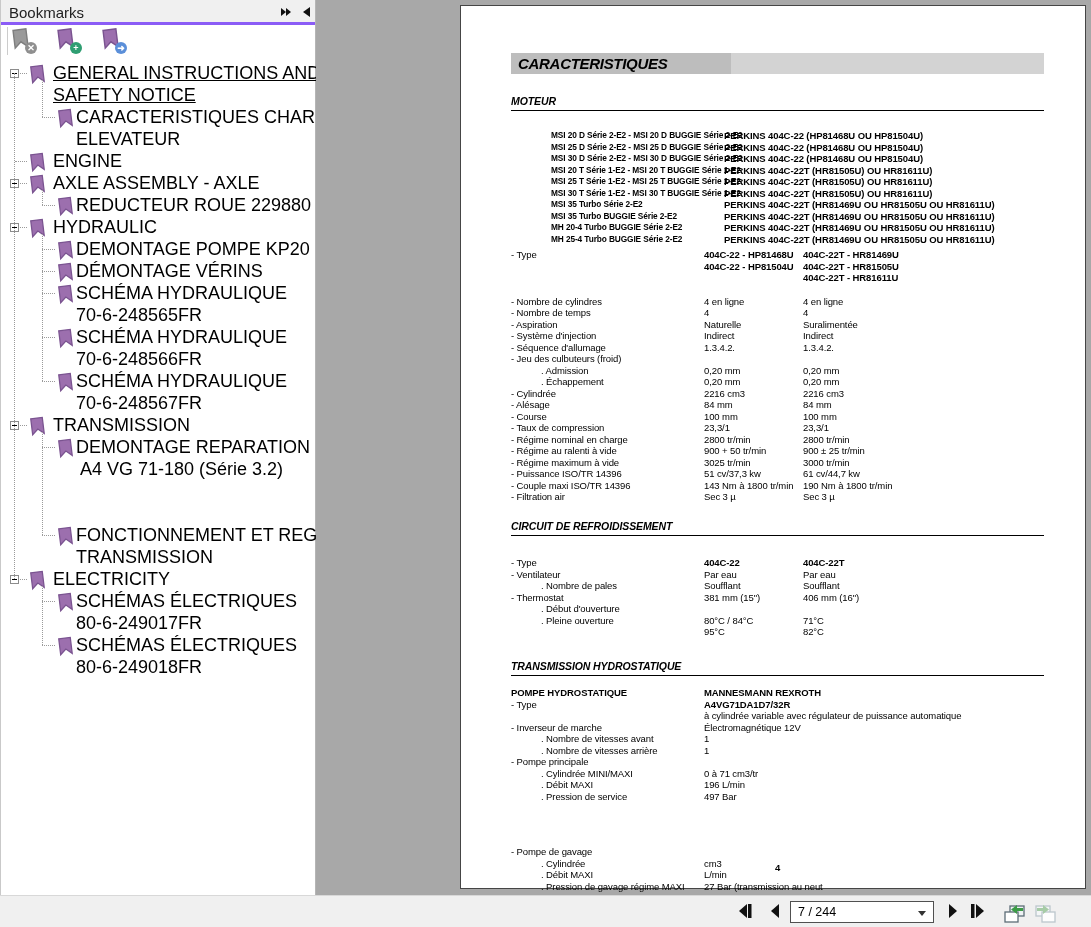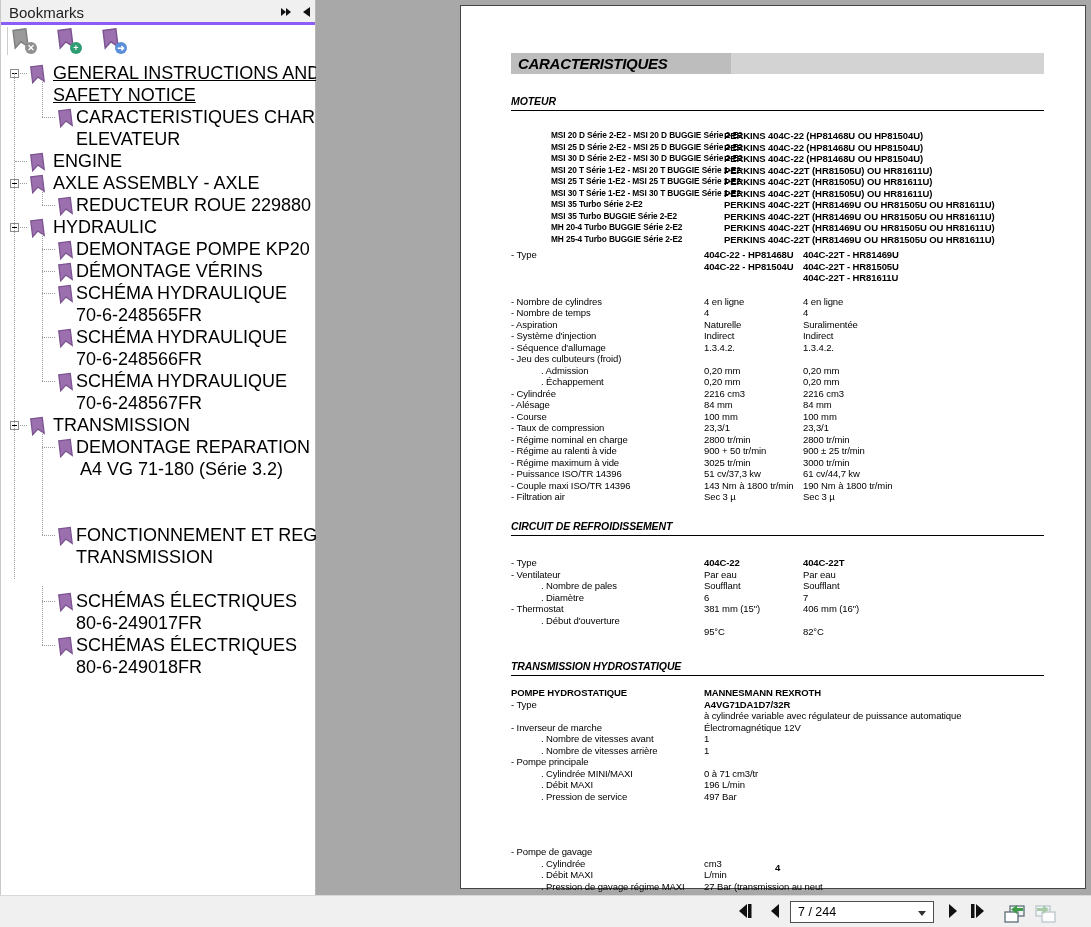--- a/index.html
+++ b/index.html
@@ -226,20 +226,28 @@
  A4 VG 71-180 (Série 3.2)</div>
       </div>
       <div class="trow" style="top: 464px; height: 44px;">
         <div class="guide h" style="top: 11px; left: 41px; width: 13px;"></div>
         <div class="ticon" style="left: 55px; top: 3px;"><svg width="18" height="19" viewBox="0 0 17 18" style="overflow:visible">
      <path d="M3.5 1 H14.5 V16.2 L9 11.4 L3.5 16.2 Z" style="fill:var(--bookmark-purple);stroke:var(--bookmark-purple-dark);stroke-width:1.2" transform="rotate(-7 9 9)"></path>
           </svg></div>
         <div class="tlabel" style="left: 75px;">FONCTIONNEMENT ET REGLAGES
 TRANSMISSION</div>
       </div>
+      <div class="trow" style="top: 508px; height: 22px;">
+        <div class="guide h" style="top: 11px; left: 14px; width: 12px;"></div>
+        <div class="xp" style="top: 7px;"></div>
+        <div class="ticon" style="left: 27px; top: 3px;"><svg width="18" height="19" viewBox="0 0 17 18" style="overflow:visible">
+     <path d="M3.5 1 H14.5 V16.2 L9 11.4 L3.5 16.2 Z" style="fill:var(--bookmark-purple);stroke:var(--bookmark-purple-dark);stroke-width:1.2" transform="rotate(-7 9 9)"></path>
+          </svg></div>
+        <div class="tlabel" style="left: 52px;">ELECTRICITY</div>
+      </div>
       <div class="trow" style="top: 530px; height: 44px;">
         <div class="guide h" style="top: 11px; left: 41px; width: 13px;"></div>
         <div class="ticon" style="left: 55px; top: 3px;"><svg width="18" height="19" viewBox="0 0 17 18" style="overflow:visible">
      <path d="M3.5 1 H14.5 V16.2 L9 11.4 L3.5 16.2 Z" style="fill:var(--bookmark-purple);stroke:var(--bookmark-purple-dark);stroke-width:1.2" transform="rotate(-7 9 9)"></path>
           </svg></div>
         <div class="tlabel" style="left: 75px;">SCHÉMAS ÉLECTRIQUES
 80-6-249017FR</div>
       </div>
       <div class="trow" style="top: 574px; height: 44px;">
         <div class="guide h" style="top: 11px; left: 41px; width: 13px;"></div>
@@ -422,31 +430,31 @@
             <span class="slabel" style="left: 0px;">- Ventilateur</span>
             <span class="sval" style="left: 193px; width: 95px;">Par eau</span>
             <span class="sval" style="left: 292px;">Par eau</span>
           </div>
           <div class="srow" style="height: 11.5px;">
             <span class="slabel" style="left: 30px;">. Nombre de pales</span>
             <span class="sval" style="left: 193px; width: 95px;">Soufflant</span>
             <span class="sval" style="left: 292px;">Soufflant</span>
           </div>
           <div class="srow" style="height: 11.5px;">
-            <span class="slabel" style="left: 30px;">. Diamètre</span>
-            <span class="sval" style="left: 193px; width: 95px;">6</span>
-            <span class="sval" style="left: 292px;">7</span>
-          </div>
-          <div class="srow" style="height: 11.5px;">
             <span class="slabel" style="left: 0px;">- Thermostat</span>
             <span class="sval" style="left: 193px; width: 95px;">381 mm (15")</span>
             <span class="sval" style="left: 292px;">406 mm (16")</span>
           </div>
           <div class="srow" style="height: 11.5px;">
             <span class="slabel" style="left: 30px;">. Début d'ouverture</span>
+          </div>
+          <div class="srow" style="height: 11.5px;">
+            <span class="slabel" style="left: 30px;">. Pleine ouverture</span>
+            <span class="sval" style="left: 193px; width: 95px;">80°C / 84°C</span>
+            <span class="sval" style="left: 292px;">71°C</span>
           </div>
           <div class="srow" style="height: 11.5px;">
             <span class="sval" style="left: 193px; width: 95px;">95°C</span>
             <span class="sval" style="left: 292px;">82°C</span>
           </div>
         </div>
 
       <div class="sec-heading" id="heading-trans">TRANSMISSION HYDROSTATIQUE</div>
       <div class="spec" id="spec-trans">
           <div class="srow" style="height: 11.5px;">

